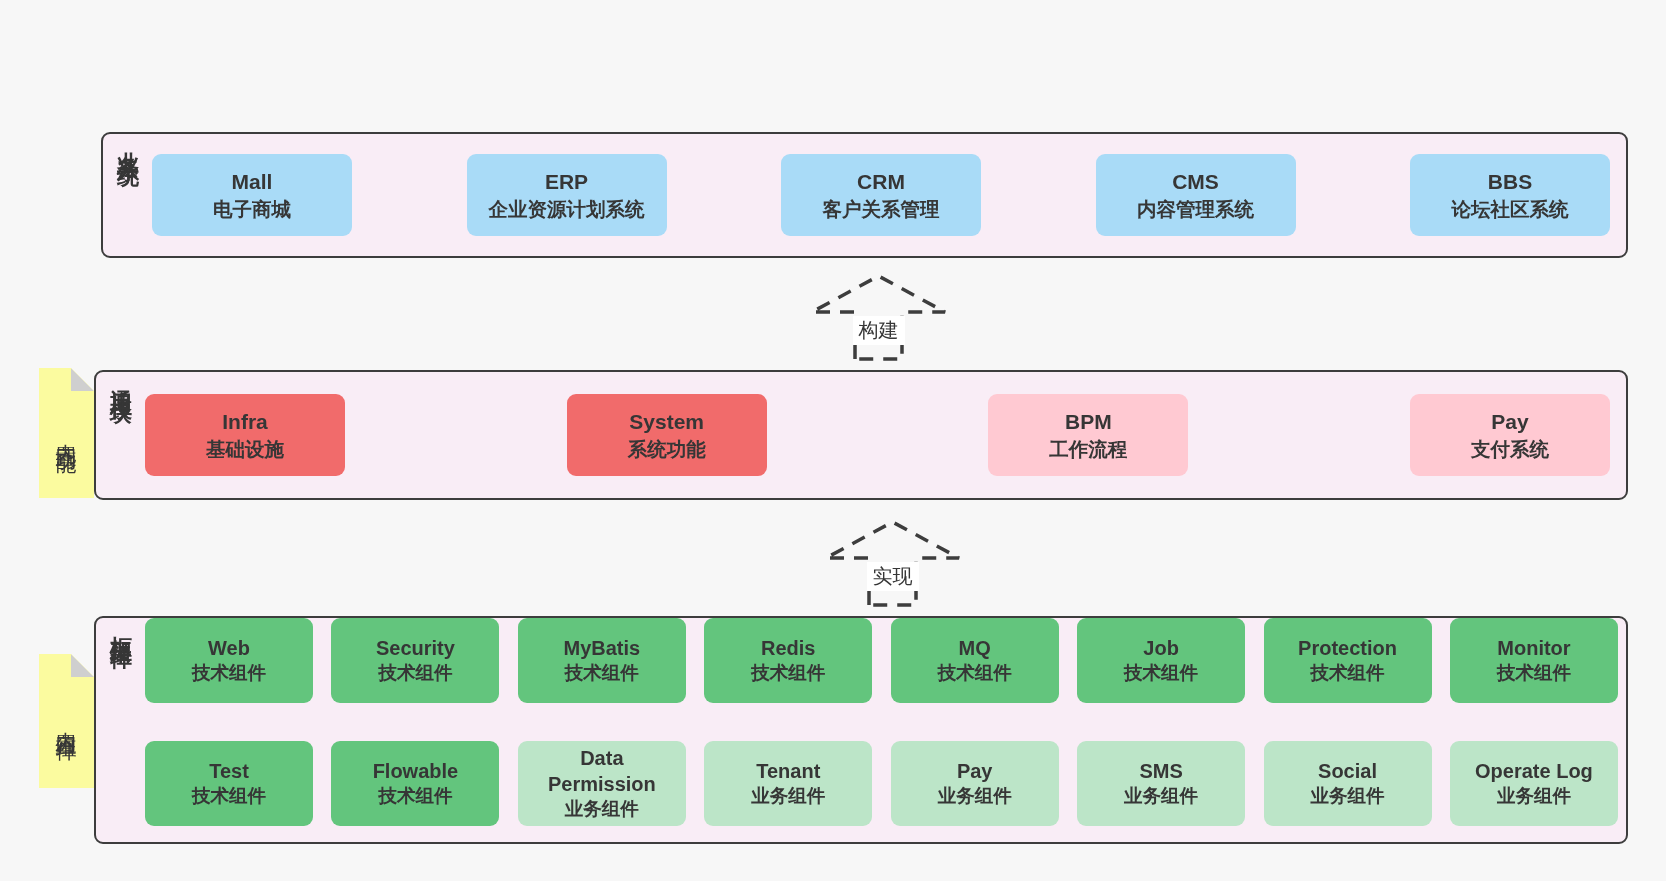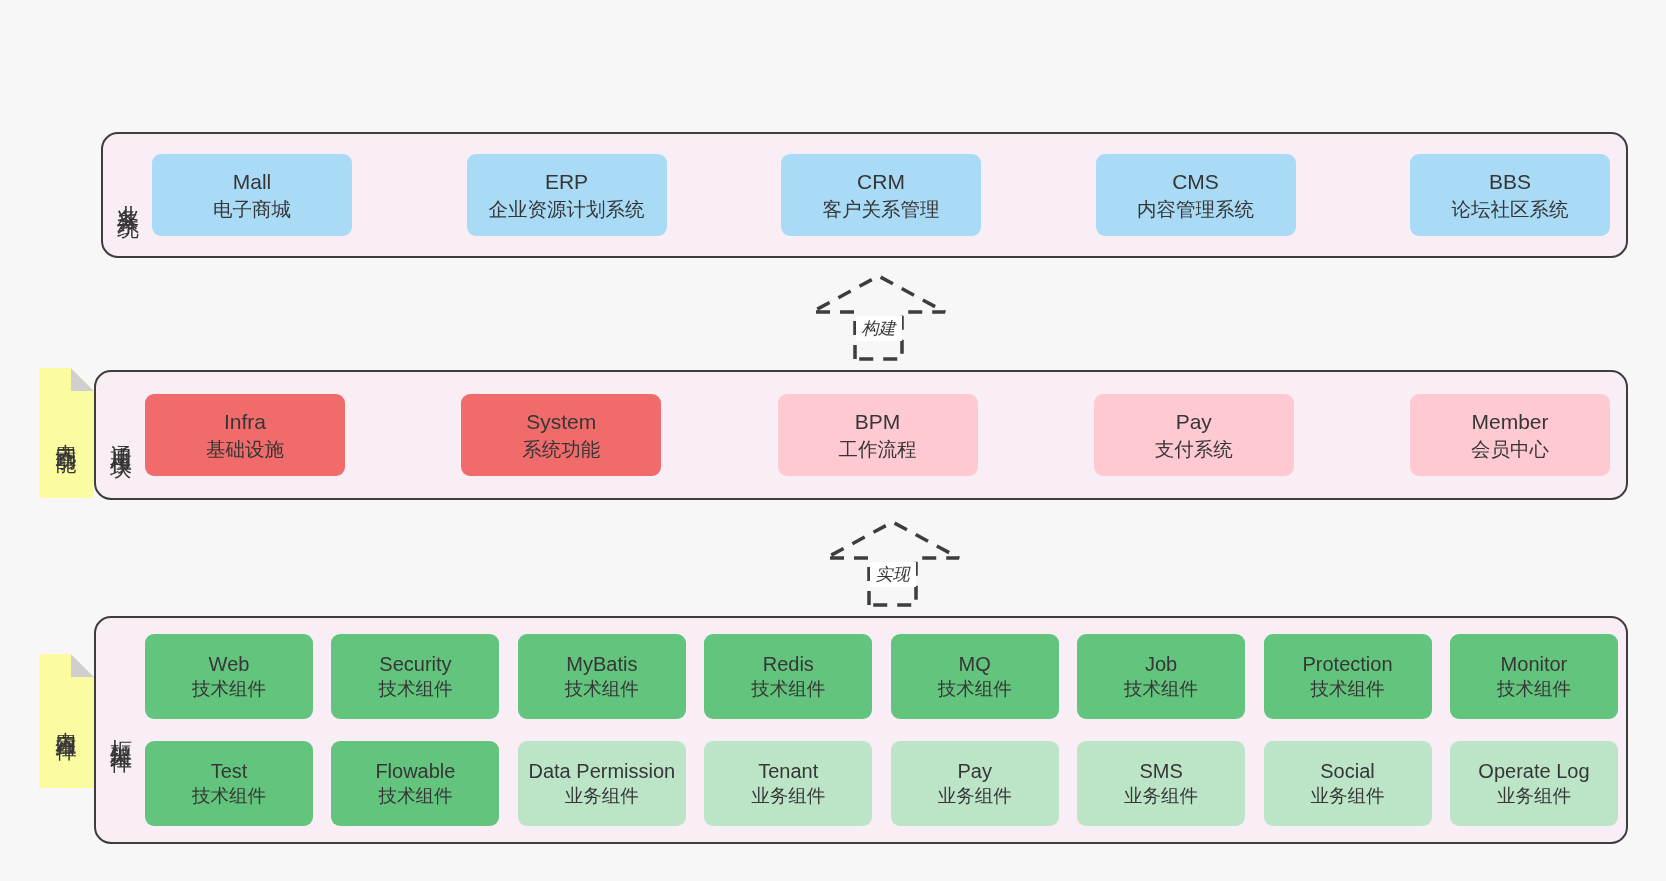--- a/index.html
+++ b/index.html
@@ -14,24 +14,24 @@
     width: 1666px;
     height: 881px;
     background: var(--page-bg, #f7f7f7);
     overflow: hidden;
   }
 
   
   .layer {
     position: absolute;
     display: flex;
-    align-items: center;
     background: var(--container-bg, #f9edf6);
     border: 2px solid var(--container-border, #3d3d3d);
-    border-radius: 17px;
+    border-radius: 9px;
+    font-weight: bold;
   }
   .layer-0 { left: 101px; top: 132px; width: 1527px; height: 126px; }
   .layer-1 { left: 94px;  top: 370px; width: 1534px; height: 130px; }
   .layer-2 { left: 94px;  top: 616px; width: 1534px; height: 228px; }
 
   .side-label {
     flex: 0 0 auto;
     margin-left: 14px;
     writing-mode: vertical-rl;
     text-orientation: upright;
@@ -118,23 +118,22 @@
     stroke-width: 3.5;
     stroke-dasharray: 14 10;
   }
   .arrow-label {
     position: absolute;
     left: 50%;
     top: 44px;
     transform: translateX(-50%);
     background: var(--arrow-label-bg, #ffffff);
     padding: 1px 6px;
-    font-size: 17px;
+    font-size: 20px;
     white-space: nowrap;
-    font-style: italic;
   }
 </style>
 </head>
 <body>
 
 <div class="canvas">
 
   <div class="tab tab-1">
     <span class="tab-text">内置功能</span>
     <span class="fold"></span>
@@ -189,24 +188,20 @@
           <div class="box-sub">系统功能</div>
         </div>
         <div class="box v-pink">
           <div class="box-title">BPM</div>
           <div class="box-sub">工作流程</div>
         </div>
         <div class="box v-pink">
           <div class="box-title">Pay</div>
           <div class="box-sub">支付系统</div>
         </div>
-        <div class="box v-pink">
-          <div class="box-title">Member</div>
-          <div class="box-sub">会员中心</div>
-        </div>
       </div>
   </section>
 
   <div class="arrow arrow-1">
     <svg viewBox="0 0 145 90" aria-hidden="true">
       <path d="M49,87 L49,40 L6,40 L72.5,4 L139,40 L96,40 L96,87 Z"></path>
     </svg>
     <span class="arrow-label">实现</span>
   </div>
 

